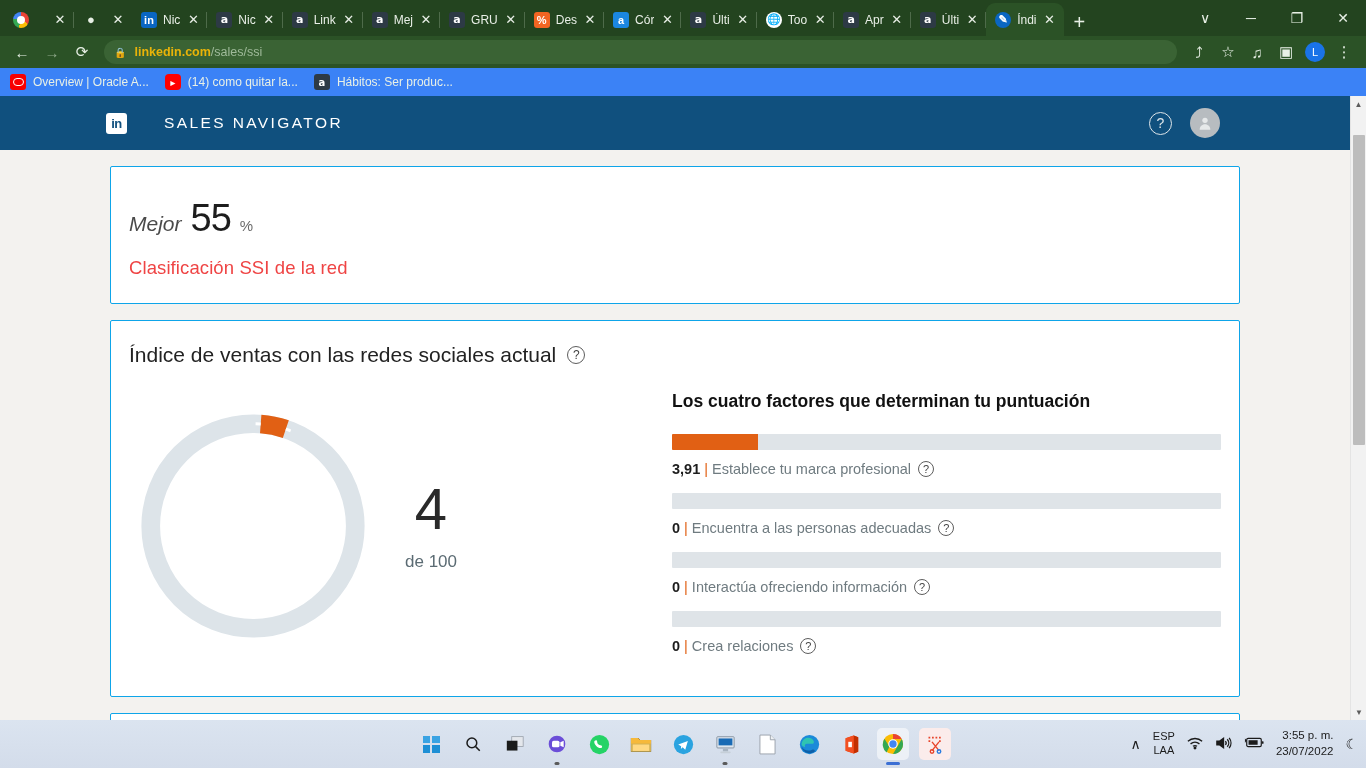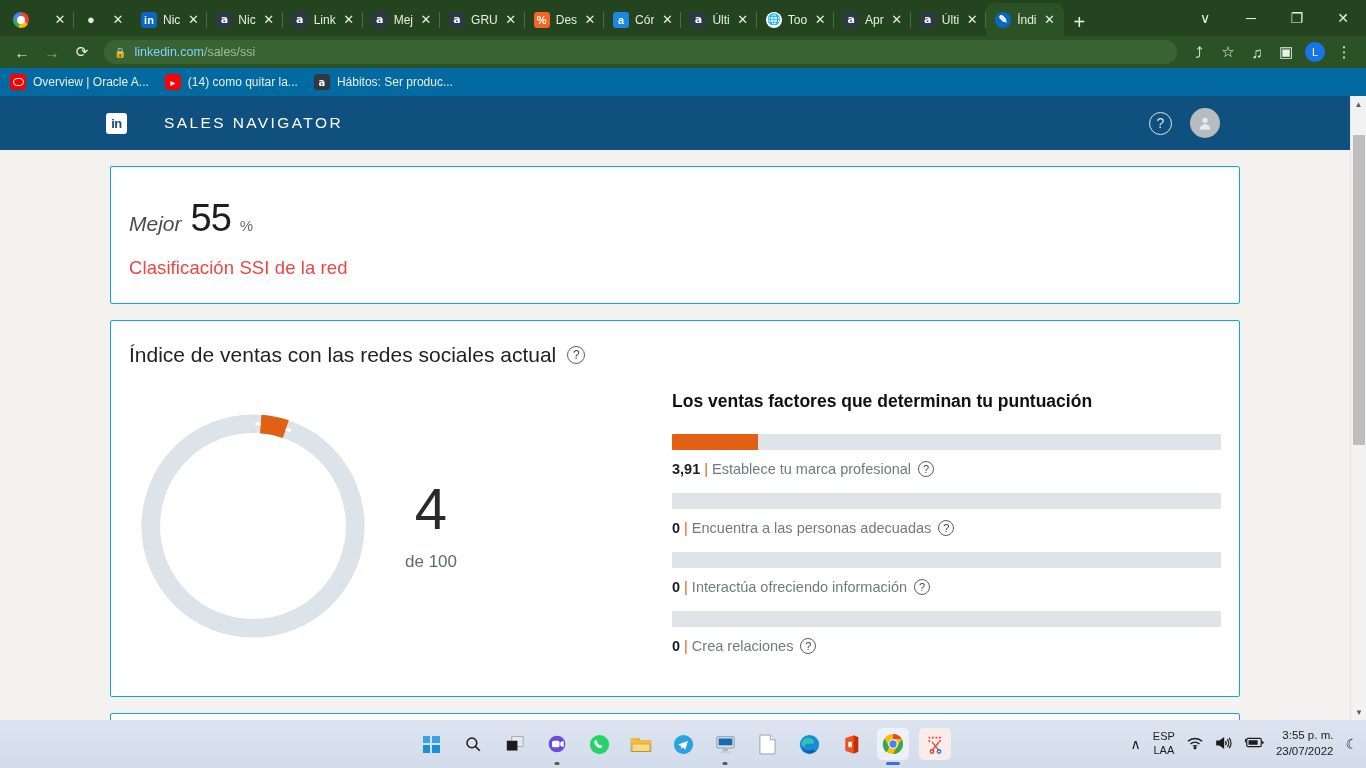--- a/index.html
+++ b/index.html
@@ -116,31 +116,31 @@
     background: #3a6334;
     border-radius: 13px;
     display: flex; align-items: center;
     padding: 0 10px;
     margin: 0 6px;
     gap: 8px;
     max-width: 1140px;
   }
   .lock { font-size: 10px; color: #cfe0cb; }
   .url { font-size: 12.5px; color: #9fba9a; white-space: nowrap; }
-  .url b { color: #7dd3fc; font-weight: 400; }
+  .url b { color: #eab308; font-weight: 700; }
   .navright { display: flex; align-items: center; gap: 1px; }
   .avatar-nav {
     width: 20px; height: 20px; border-radius: 50%;
     background: #1a73e8; color: #fff;
     font-size: 11px; display:flex; align-items:center; justify-content:center;
   }
 
   .bookmarks {
     height: 28px;
-    background: #0369a1;
+    background: #3b82f6;
     display: flex; align-items: center;
     padding: 0 10px; gap: 16px;
   }
   .bm { display: flex; align-items: center; gap: 7px; }
   .bm-title { color: #e8f0e6; font-size: 12px; white-space: nowrap; }
   .bm-ico {
     width: 16px; height: 16px; border-radius: 3px;
     display:flex; align-items:center; justify-content:center;
     font-size: 10px; color:#fff; font-weight:bold;
   }
@@ -537,21 +537,21 @@
                   <path id="donut-gap" fill="none" stroke="#ffffff" stroke-width="3" d="M 122.61 16.03 A 104 104 0 0 1 127.83 16.30 M 153.38 21.50 A 104 104 0 0 1 158.28 23.30"></path>
                 </svg>
               </div>
               <div class="score-block">
                 <div class="score-num">4</div>
                 <div class="score-of">de 100</div>
               </div>
             </div>
 
             <div class="ssi-right">
-              <div class="factors-title">Los ventas factores que determinan tu puntuación</div>
+              <div class="factors-title">Los cuatro factores que determinan tu puntuación</div>
 
               <div class="factor">
                 <div class="bar-track">
                   <div class="bar-fill" id="fill-0" style="width: 15.6%;"></div>
                 </div>
                 <div class="factor-label">
                   <span class="val">3,91</span>
                   <span class="pipe">|</span>
                   <span>Establece tu marca profesional</span>
                   <span class="qmark sm">?</span>

